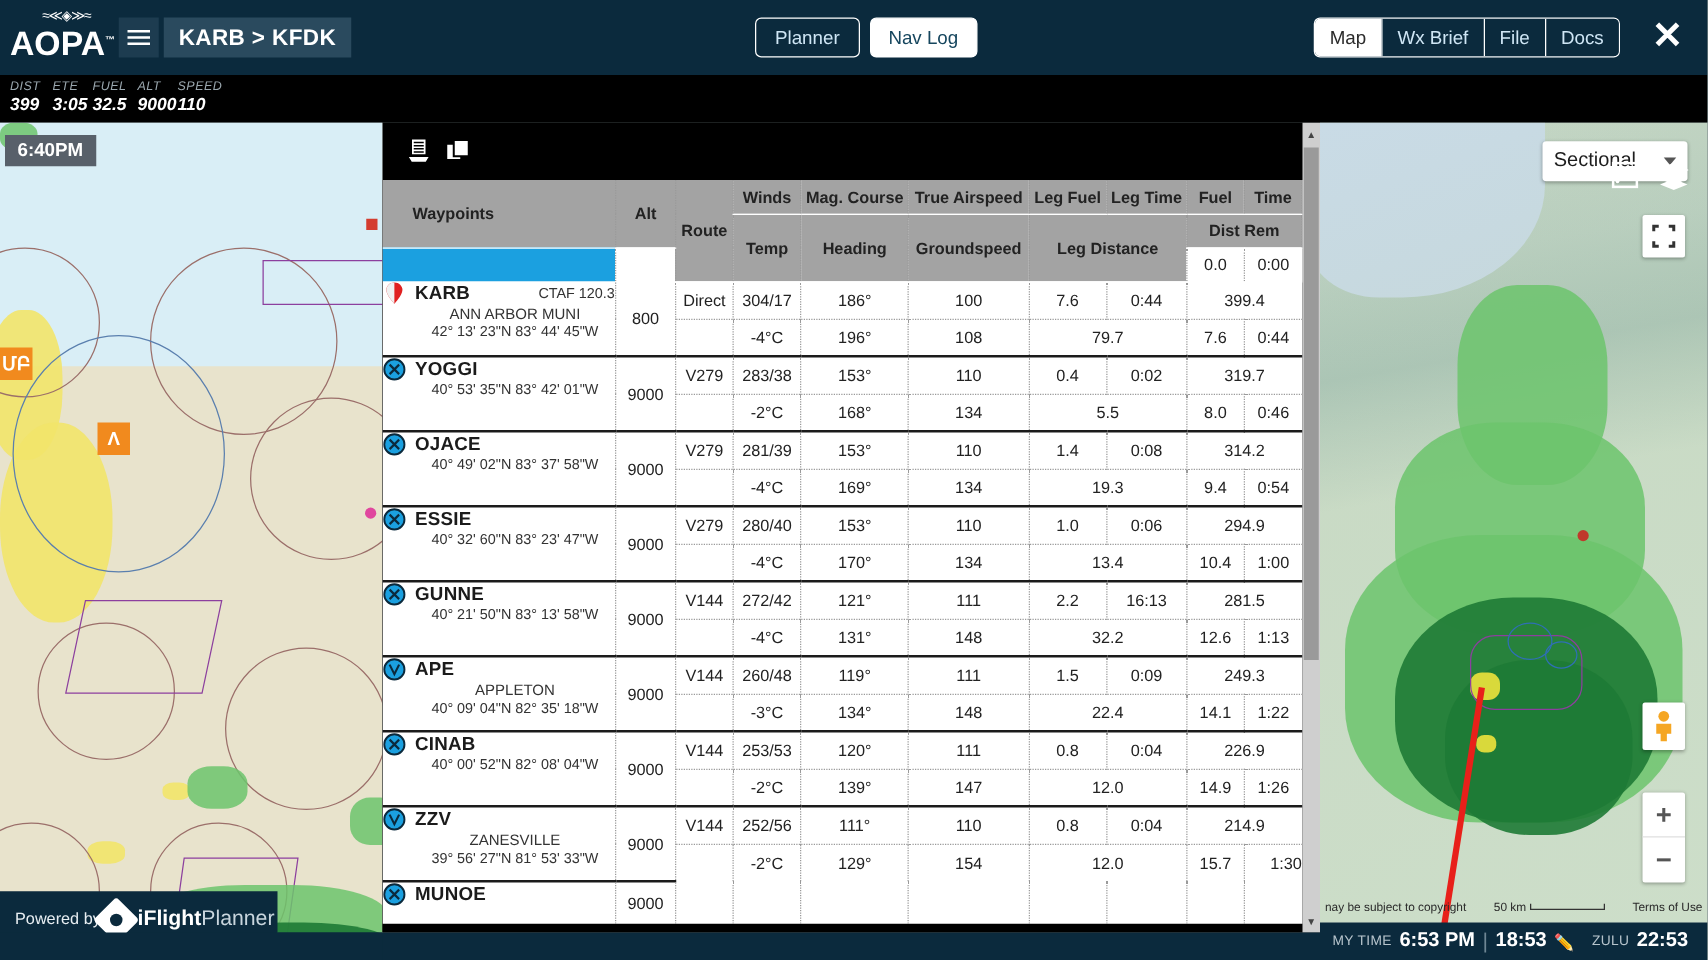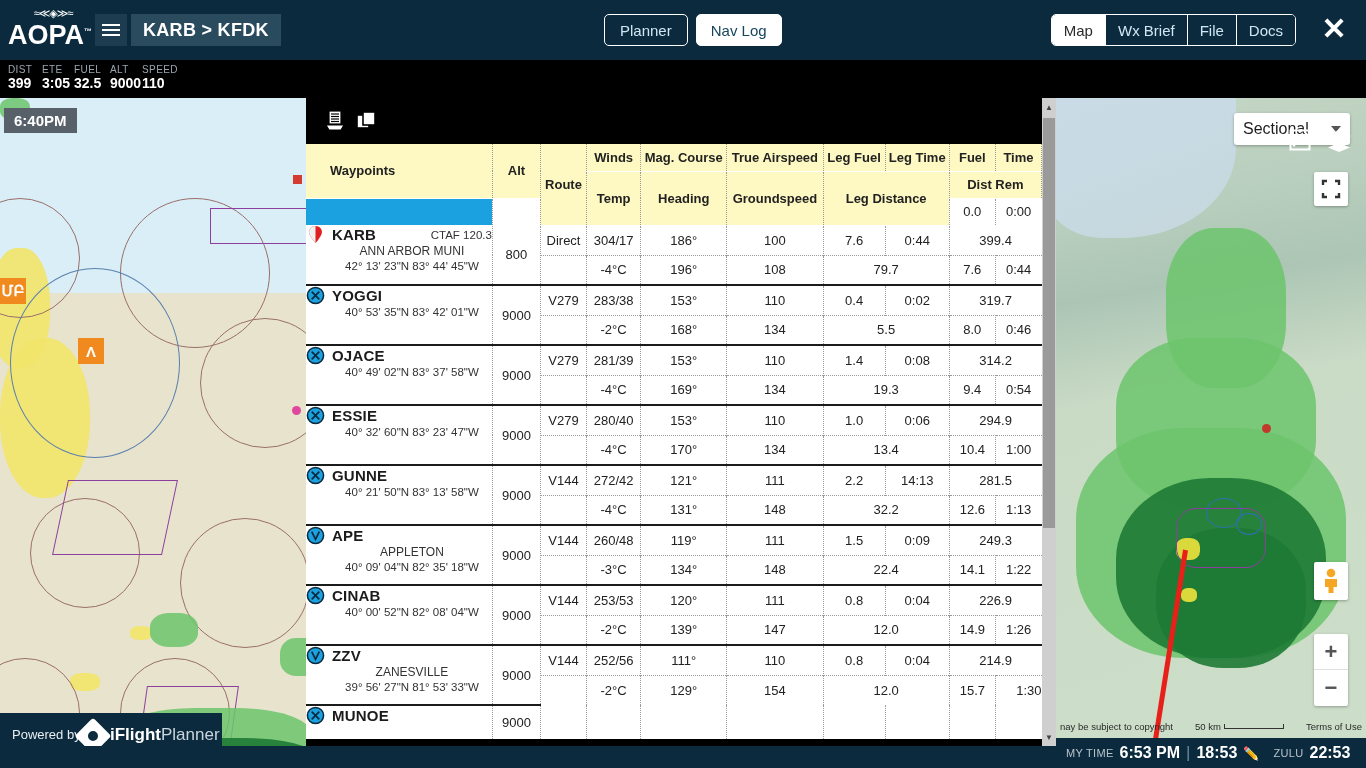--- a/index.html
+++ b/index.html
@@ -76,21 +76,21 @@
 
   .close-x {
     position:absolute; right:18px; top:16px; width:28px; height:28px;
     cursor:pointer; color:#fff; font-size:30px; line-height:26px;
     font-weight:bold; text-align:center;
   }
 
   
   #statsbar {
     position:absolute; left:0; top:60px; width:1366px; height:38px;
-    background:#000000; z-index:40; color:#fff;
+    background:#000000; z-index:40; color:#fff;font-style:italic;
   }
   .stat { position:absolute; top:4px; }
   .stat .lbl { font-size:10px; color:#9aa7ae; letter-spacing:0.4px;
                display:block; line-height:11px; font-weight:normal;}
   .stat .val { font-size:14px; color:#ffffff; font-weight:bold;
                display:block; line-height:16px; }
 
   .mapicon-top {
     position:absolute; top:68px; cursor:pointer;
   }
@@ -271,21 +271,21 @@
   table.nav {
     border-collapse:collapse; table-layout:fixed; width:736px;
     background:#fff;
     font-family:"Liberation Sans", sans-serif;
   }
   table.nav th, table.nav td {
     border-right:1px dotted #9a9a9a;
     font-size:13px; color:#222; text-align:center; padding:0;
   }
   thead th {
-    background:#fef9c3; color:#fff; font-weight:bold; font-size:13.5px;
+    background:#a3a3a3; color:#fff; font-weight:bold; font-size:13.5px;
     border-right:1px solid #fff; border-bottom:1px solid #fff;
     height:27px;
   }
   thead th.wp-h { text-align:left; padding-left:24px; }
 
   td.wp {
     text-align:left; padding:5px 8px 5px 8px; vertical-align:top;
     border-right:1px dotted #9a9a9a;
   }
   .wp-line1 { display:flex; align-items:center; justify-content:space-between; }
@@ -706,21 +706,21 @@
               </span>
             </div>
             <div class="wp-coord">40° 21' 50"N  83° 13' 58"W</div>
           </td>
           <td class="alt" rowspan="2" style="border-bottom:2.5px solid #1b1b1b;">9000</td>
           <td class="leg dark-top">V144</td>
           <td class="leg dark-top">272/42</td>
           <td class="leg dark-top">121°</td>
           <td class="leg dark-top">111</td>
           <td class="leg dark-top">2.2</td>
-          <td class="leg dark-top">14:13</td>
+          <td class="leg dark-top">16:13</td>
           <td class="leg dark-top" colspan="2" style="border-right:none;">281.5</td>
         </tr>
         <tr>
           <td class="leg dot-top"></td>
           <td class="leg dot-top">-4°C</td>
           <td class="leg dot-top">131°</td>
           <td class="leg dot-top">148</td>
           <td class="leg dot-top" colspan="2">32.2</td>
           <td class="leg dot-top">12.6</td>
           <td class="leg dot-top" style="border-right:none;">1:13</td>

